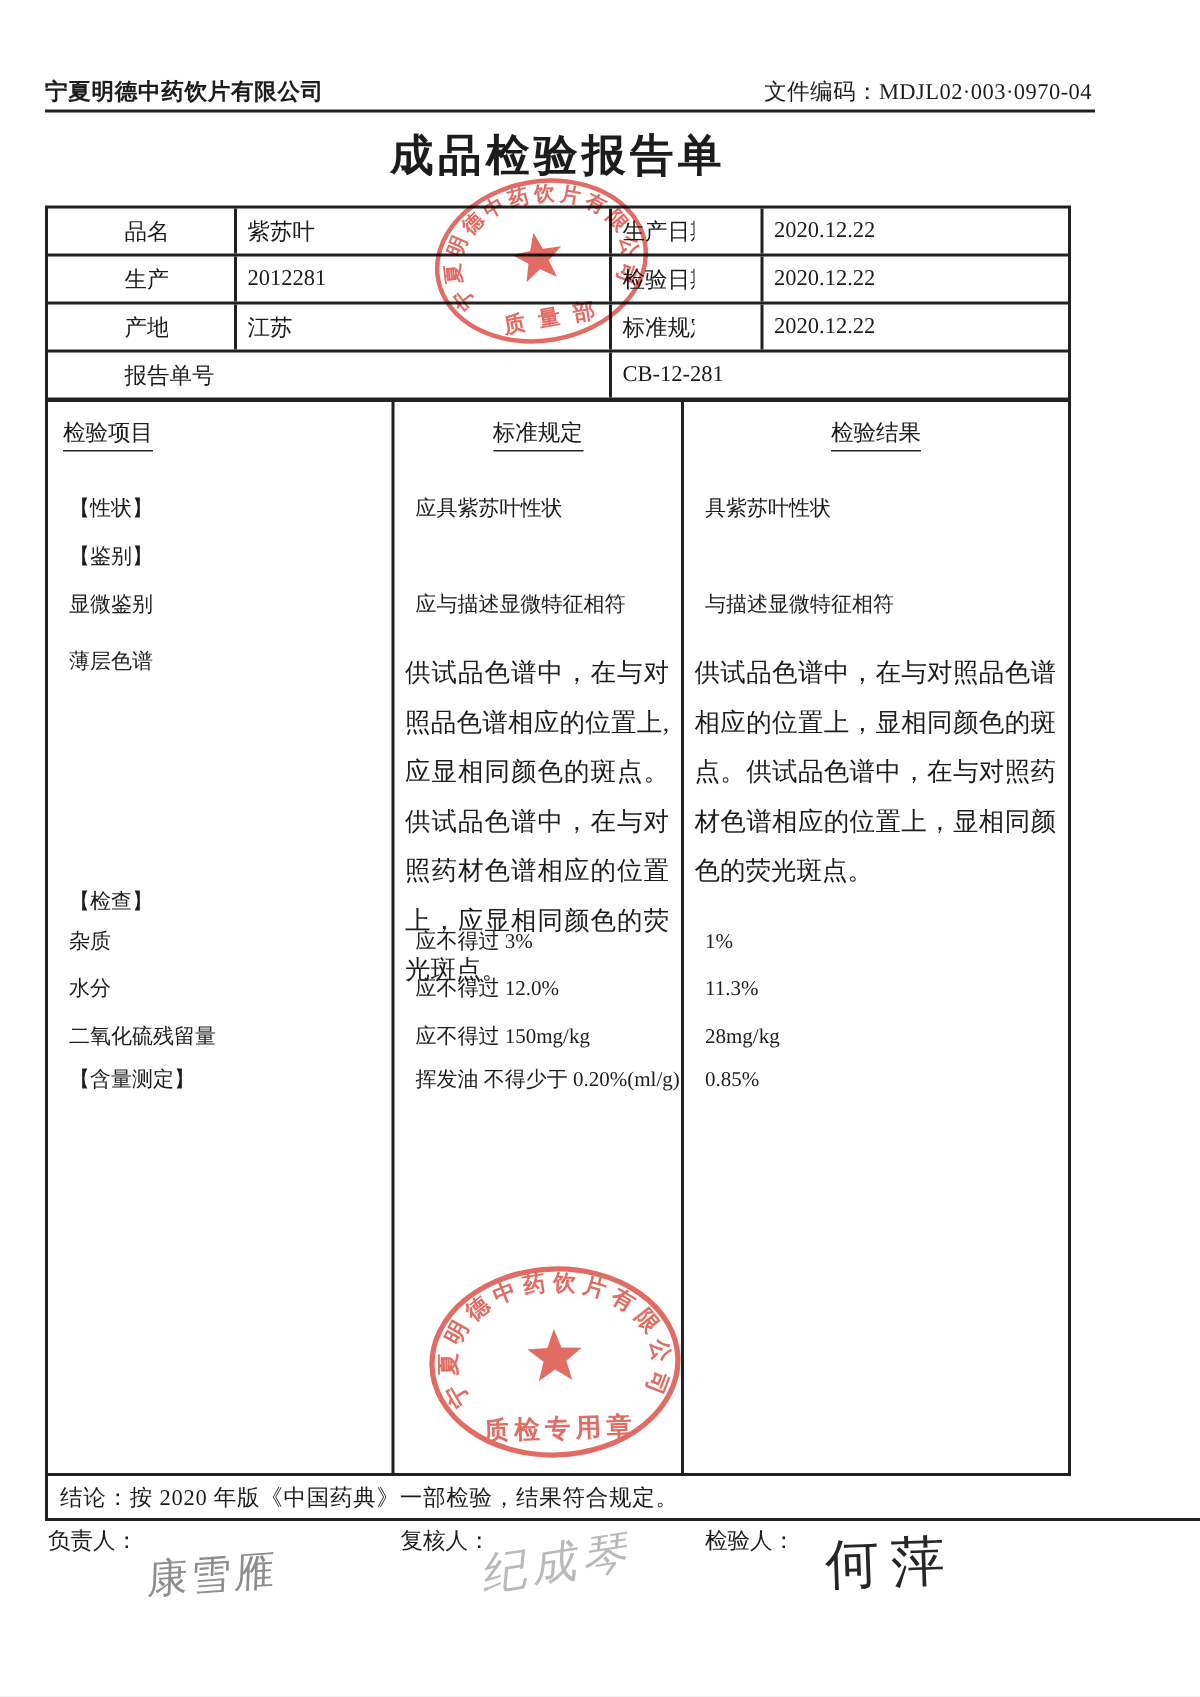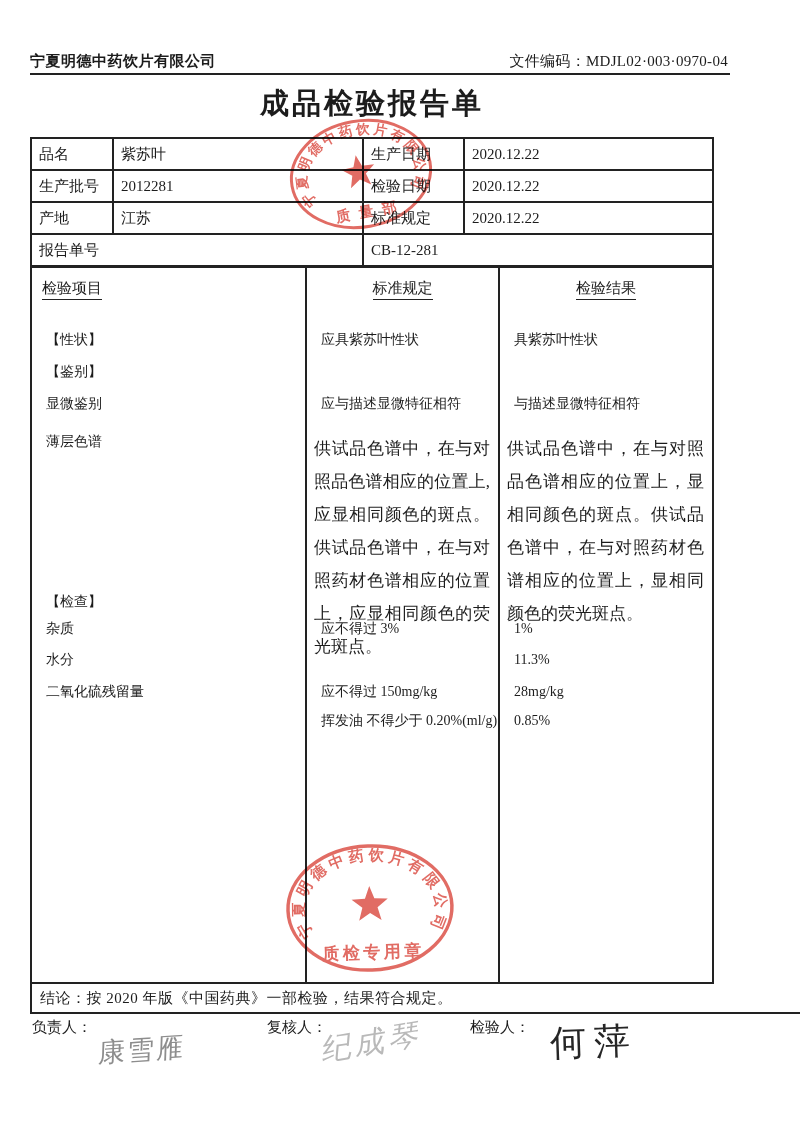--- a/index.html
+++ b/index.html
@@ -12,28 +12,28 @@
   .doc-header{position:absolute;top:52px;left:30px;width:698px;display:flex;justify-content:space-between;font-size:15px;}
   .company{font-weight:bold;letter-spacing:.5px;}
   .doc-code{letter-spacing:.3px;}
   .header-rule{position:absolute;top:73px;left:30px;width:700px;height:2px;background:#222;}
   .title{position:absolute;top:84px;left:30px;width:684px;text-align:center;font-size:29px;font-weight:bold;letter-spacing:3px;}
   
   .info-table{position:absolute;left:30px;top:137px;width:684px;border:2px solid #222;box-sizing:border-box;font-size:15px;}
   .info-row{display:grid;grid-template-columns:80px 250px 101px auto;height:30px;border-top:2px solid #222;}
   .info-row:first-child{border-top:none;}
   .info-row.merged{grid-template-columns:330px auto;}
-  .info-cell{display:flex;align-items:center;padding:0 7px;border-left:2px solid #222;overflow:hidden;white-space:nowrap;}
+  .info-cell{display:flex;align-items:center;padding:0 7px;border-left:2px solid #222;overflow:hidden;white-space:nowrap;margin-left:44px;}
   .info-cell:first-child{border-left:none;}
   .jlabel{justify-content:space-between;}
   .jlabel span{display:block;}
   
   .main-table{position:absolute;left:30px;top:266px;width:684px;height:718px;border:2px solid #222;border-top-width:2px;box-sizing:border-box;display:flex;font-size:14px;}
   .mcol{position:relative;height:100%;box-sizing:border-box;}
-  .mcol1{width:273px;}
+  .mcol1{width:229px;}
   .mcol2{width:193px;border-left:2px solid #222;text-decoration:underline;}
   .mcol3{flex:1;border-left:2px solid #222;}
   .mline{position:absolute;left:14px;right:4px;height:20px;line-height:20px;white-space:nowrap;}
   .mhead{position:absolute;top:11px;left:0;right:0;text-align:center;font-size:15px;}
   .mhead.left{text-align:left;padding-left:10px;}
   .mhead b{font-weight:normal;border-bottom:1.5px solid #222;padding-bottom:3px;}
   .para{position:absolute;left:7px;right:8px;font-size:17px;line-height:33px;word-break:break-all;text-align:justify;}
   
   .conclusion-box{position:absolute;left:30px;top:984px;width:796px;height:30px;border:2px solid #222;border-top:none;box-sizing:border-box;display:flex;align-items:center;padding-left:8px;font-size:15px;letter-spacing:.5px;}
   .sign-row{position:absolute;top:1018px;left:30px;width:700px;font-size:15px;}
@@ -97,28 +97,30 @@
     <div class="mcol mcol1">
       <div class="mhead left"><b>检验项目</b></div>
       <div class="mline" style="top:62px">【性状】</div>
       <div class="mline" style="top:94px">【鉴别】</div>
       <div class="mline" style="top:126px">显微鉴别</div>
       <div class="mline" style="top:164px">薄层色谱</div>
       <div class="mline" style="top:324px">【检查】</div>
       <div class="mline" style="top:351px">杂质</div>
       <div class="mline" style="top:382px">水分</div>
       <div class="mline" style="top:414px">二氧化硫残留量</div>
+      <div class="mline" style="top:443px">【含量测定】</div>
     </div>
 
     <div class="mcol mcol2">
       <div class="mhead"><b>标准规定</b></div>
       <div class="mline" style="top:62px">应具紫苏叶性状</div>
       <div class="mline" style="top:126px">应与描述显微特征相符</div>
       <div class="para" style="top:164px">供试品色谱中，在与对照品色谱相应的位置上,应显相同颜色的斑点。供试品色谱中，在与对照药材色谱相应的位置上，应显相同颜色的荧光斑点。</div>
       <div class="mline" style="top:351px">应不得过 3%</div>
+      <div class="mline" style="top:382px">应不得过 12.0%</div>
       <div class="mline" style="top:414px">应不得过 150mg/kg</div>
       <div class="mline" style="top:443px">挥发油 不得少于 0.20%(ml/g)</div>
     </div>
 
     <div class="mcol mcol3">
       <div class="mhead"><b>检验结果</b></div>
       <div class="mline" style="top:62px">具紫苏叶性状</div>
       <div class="mline" style="top:126px">与描述显微特征相符</div>
       <div class="para" style="top:164px">供试品色谱中，在与对照品色谱相应的位置上，显相同颜色的斑点。供试品色谱中，在与对照药材色谱相应的位置上，显相同颜色的荧光斑点。</div>
       <div class="mline" style="top:351px">1%</div>

